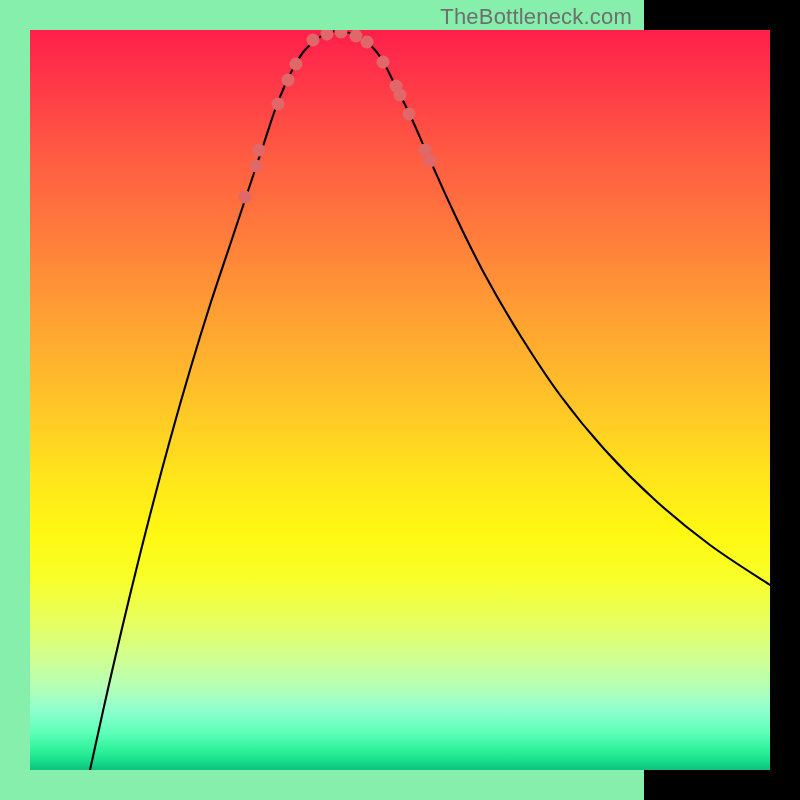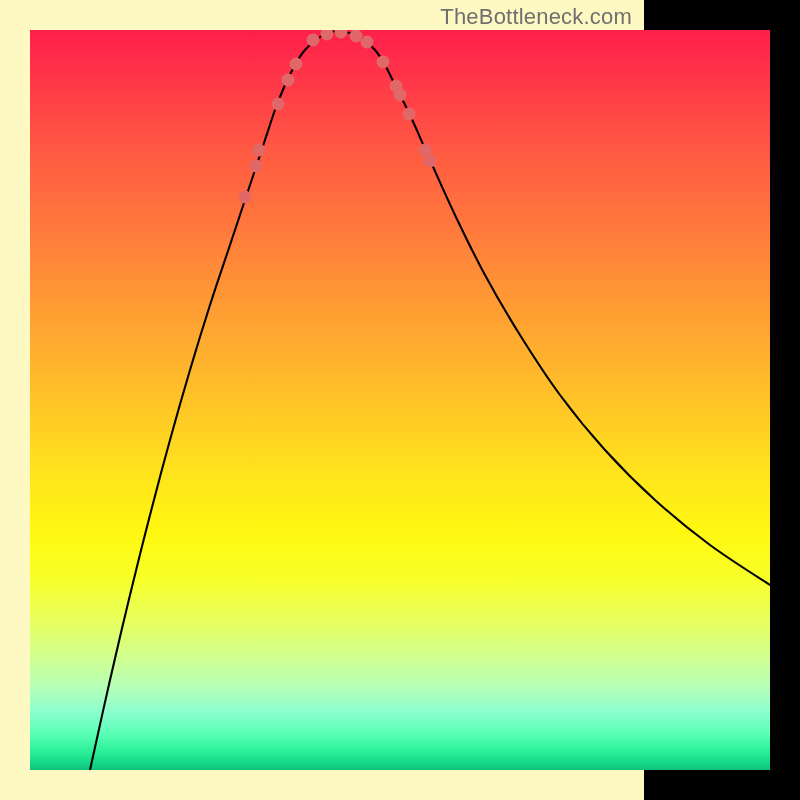--- a/index.html
+++ b/index.html
@@ -10,21 +10,21 @@
     overflow: hidden;
     background: #000;
     font-family: Arial, Helvetica, sans-serif;
   }
   .frame {
     position: absolute;
     left: 0;
     top: 0;
     width: 644px;
     height: 800px;
-    background: #fef9c3;
+    background: #86efac;
   }
   .plot {
     position: absolute;
     left: 30px;
     top: 30px;
     width: 740px;
     height: 740px;
     background: linear-gradient(to bottom,
       #ff1f4a 0%,
       #ff3049 5%,

